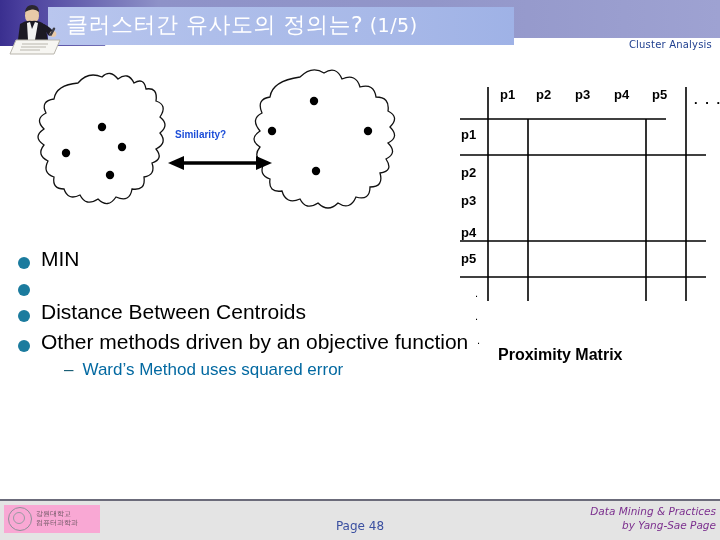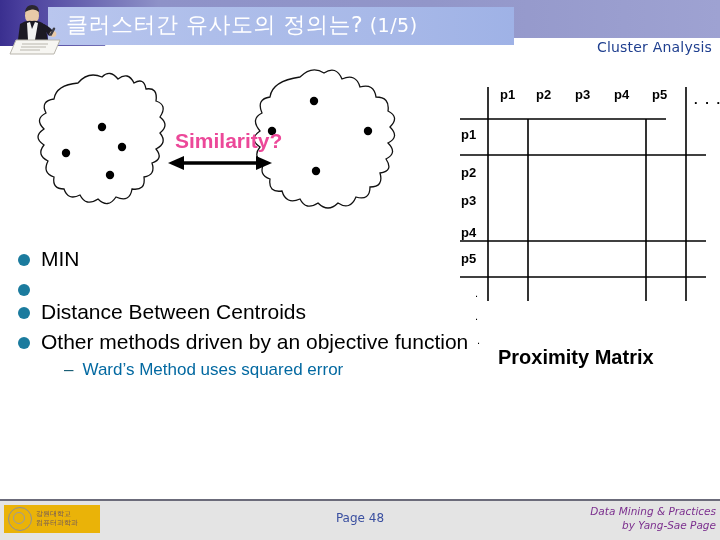--- a/index.html
+++ b/index.html
@@ -66,21 +66,21 @@
   }
   .presenter-icon {
     position: absolute;
     left: 8px; top: 2px;
     width: 56px;
     height: 54px;
   }
   .cluster-analysis-label {
     position: absolute;
     right: 8px; top: 39px;
-    font-size: 14px;
+    font-size: 10px;
     color: #1f3f8f;
     font-family: "DejaVu Sans", sans-serif;
     letter-spacing: 0.2px;
     white-space: nowrap;
   }
 
   
   .slide-body {
     position: absolute;
     left: 0; top: 57px;
@@ -91,36 +91,36 @@
   
   .cluster-diagram {
     position: absolute;
     left: 18px; top: 2px;
     width: 410px;
     height: 190px;
   }
   .similarity-label {
     position: absolute;
     left: 175px; top: 72px;
-    font-size: 21px;
+    font-size: 10px;
     font-weight: bold;
-    color: #ec4899;
+    color: #1d4ed8;
     font-family: "Liberation Sans", sans-serif;
     white-space: nowrap;
   }
 
   
   .bullets {
     position: absolute;
     left: 18px; top: 188px;
     width: 470px;
   }
   .bullet-row {
     display: flex;
-    align-items: flex-start;
+    align-items: center;
     margin-bottom: 2px;
   }
   .bullet-marker {
     width: 12px;
     height: 12px;
     border-radius: 50%;
     background: #1b7b9e;
     margin-top: 9px;
     margin-right: 11px;
     flex: 0 0 auto;
@@ -185,21 +185,21 @@
   }
   .mx-vdots {
     position: absolute;
     font-size: 11px;
     color: #000000;
     line-height: 1;
   }
   .proximity-caption {
     position: absolute;
     left: 42px; top: 263px;
-    font-size: 20px;
+    font-size: 16px;
     font-weight: bold;
     color: #000000;
     font-family: "Liberation Sans", sans-serif;
     white-space: nowrap;
   }
 
   
   .footer {
     position: absolute;
     left: 0; top: 499px;
@@ -218,21 +218,21 @@
     left: 0; top: 2px;
     width: 720px;
     height: 39px;
     background: #e4e4e4;
   }
   .footer-logo {
     position: absolute;
     left: 4px; top: 6px;
     width: 96px;
     height: 28px;
-    background: #eab308;
+    background: #f9a8d4;
     display: flex;
     align-items: center;
   }
   .logo-mark {
     width: 22px; height: 22px;
     border-radius: 50%;
     border: 1.5px solid #8f8f98;
     margin-left: 4px;
     margin-right: 4px;
     flex: 0 0 auto;
@@ -248,21 +248,21 @@
   }
   .logo-text {
     font-size: 7px;
     line-height: 1.35;
     color: #6a5560;
     font-family: "DejaVu Sans", sans-serif;
     white-space: nowrap;
   }
   .footer-page {
     position: absolute;
-    left: 0; top: 12px;
+    left: 0; top: 20px;
     width: 720px;
     text-align: center;
     font-size: 12px;
     color: #3a4fa0;
     font-family: "DejaVu Sans", sans-serif;
   }
   .footer-credit {
     position: absolute;
     right: 4px; top: 5px;
     text-align: right;

